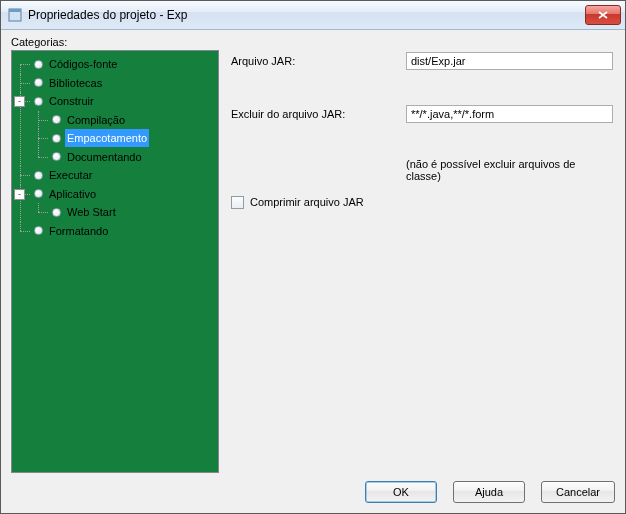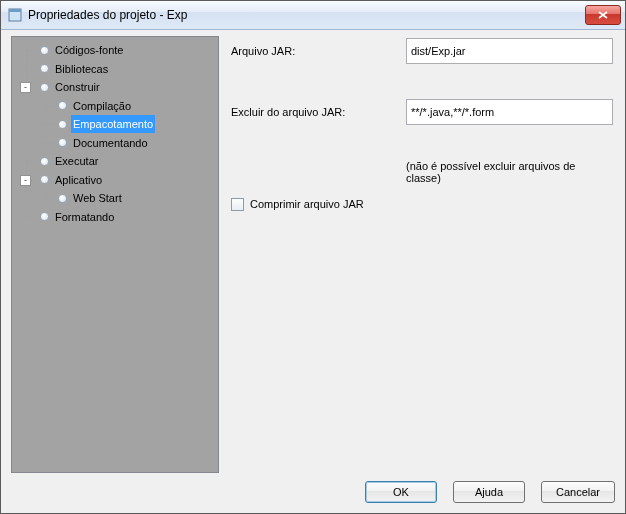--- a/index.html
+++ b/index.html
@@ -72,24 +72,24 @@
   }
   .content-row {
     flex: 1;
     display: flex;
     gap: 8px;
     min-height: 0;
   }
   
   .tree-panel {
     width: 208px;
-    background: #a3a3a3;
+    background: #15803d;
     border: 1px solid #828790;
     box-sizing: border-box;
-    padding: 4px 8px;
+    padding: 4px 2px;
     overflow: auto;
   }
   .tree ul {
     list-style: none;
     margin: 0;
     padding: 0;
   }
   .tree li {
     position: relative;
     padding-left: 18px;
@@ -160,21 +160,21 @@
     grid-template-columns: 140px 1fr;
     row-gap: 6px;
     column-gap: 6px;
     align-items: center;
     gap: 35px;
   }
   .form-label {
     white-space: nowrap;
   }
   .text-input {
-    height: 26px;
+    height: 18px;
     border: 1px solid #abadb3;
     background: #fff;
     padding: 0 4px;
     font: inherit;
     box-sizing: border-box;
     width: 100%;
   }
   .note {
     grid-column: 2 / 3;
     color: #000;
@@ -240,20 +240,21 @@
     </span>
     <span class="title-text">Propriedades do projeto - Exp</span>
     <div class="close-btn">
       <svg width="10" height="8" viewBox="0 0 10 8">
         <path d="M1 1 L9 7 M9 1 L1 7" stroke="#fff" stroke-width="1.6"></path>
       </svg>
     </div>
   </div>
 
   <div class="client">
+    <div class="cat-label">Categorias:</div>
 
     <div class="content-row">
 
       <div class="tree-panel tree">
         <ul>
           <li>
             <span class="node-row">
                 <span class="bullet"></span>
                 <span class="node-label">Códigos-fonte</span>
               </span>

